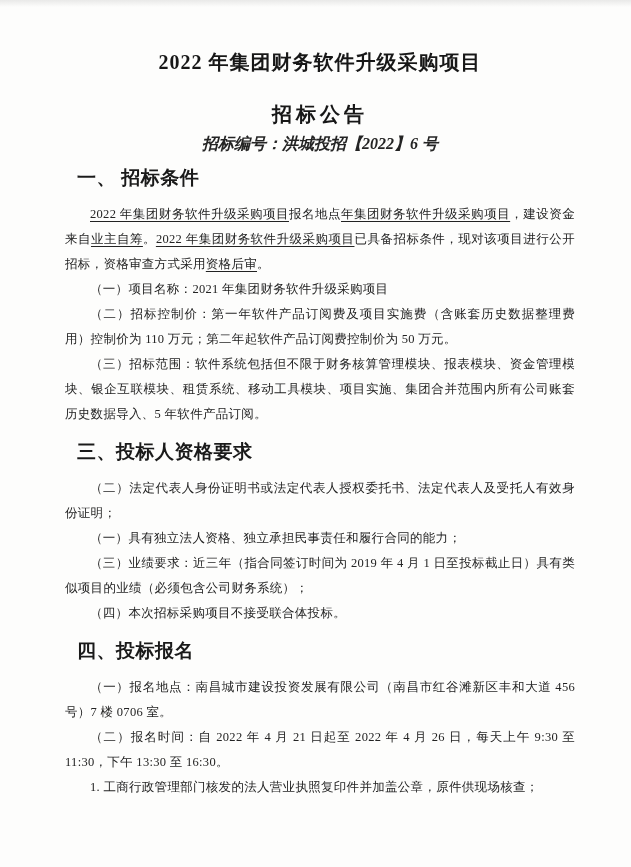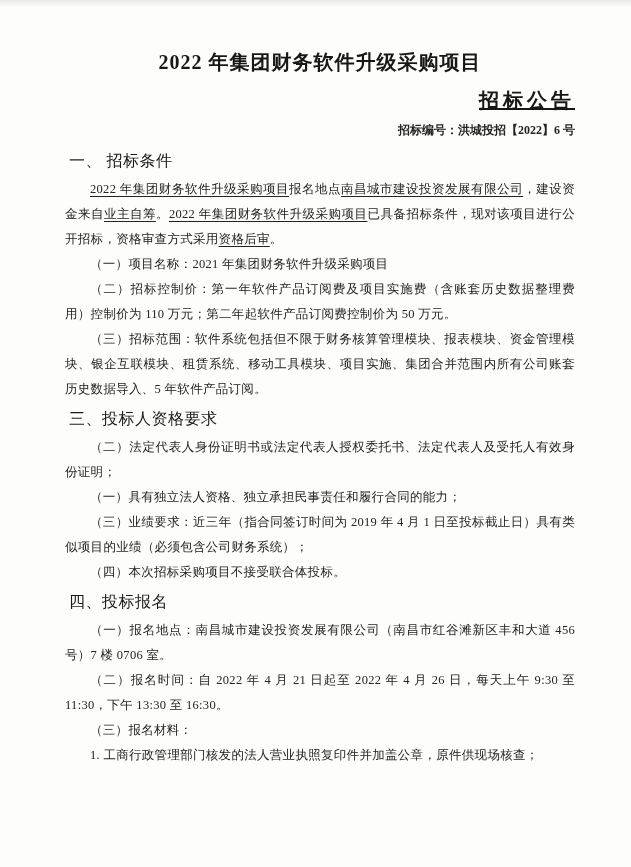--- a/index.html
+++ b/index.html
@@ -23,44 +23,44 @@
   .doc-title {
     margin: 0;
     font-size: 20px;
     line-height: 28px;
     font-weight: bold;
     text-align: center;
     letter-spacing: 1px;
     color: #171717;
   }
   .doc-subtitle {
-    margin: 10px 0 0 0;
+    margin: 24px 0 0 0;
     font-size: 20px;
     line-height: 28px;
     font-weight: bold;
-    text-align: right;
+    text-align: center;
     letter-spacing: 4px;
     color: #171717;
-    text-decoration: underline;
   }
   .tender-no {
     margin-top: 7px;
-    font-size: 12px;
+    font-size: 16px;
     line-height: 18px;
-    text-align: right;
+    text-align: center;
     font-weight: bold;
     color: #242424;
+    font-style: italic;
   }
   .doc-sections {
     margin-top: 9px;
   }
   .sec-heading {
-    margin: 4px;
-    font-size: 16px;
-    font-weight: normal;
+    margin: 12px;
+    font-size: 19px;
+    font-weight: bold;
     line-height: 25px;
     color: #1a1a1a;
     letter-spacing: 0.5px;
   }
   .para {
     margin: 0;
     font-size: 12.5px;
     line-height: 25px;
     text-indent: 2em;
     text-align: justify;
@@ -75,28 +75,27 @@
 </style>
 </head>
 <body>
 
 <div class="scan-page">
   <h1 class="doc-title">2022 年集团财务软件升级采购项目</h1>
   <h2 class="doc-subtitle">招标公告</h2>
   <div class="tender-no">招标编号：洪城投招【2022】6 号</div>
   <div class="doc-sections">
       <h3 class="sec-heading">一、 招标条件</h3>
-      <p class="para"><span class="u">2022 年集团财务软件升级采购项目</span><span>报名地点</span><span class="u">南昌城市建设投资发展有限公司</span><span>，建设资金来自</span><span class="u">业主自筹</span><span>。</span><span class="u">2022 年集团财务软件升级采购项目</span><span>已具备招标条件，现对该项目进行公开招标，资格审查方式采用</span><span class="u">资格后审</span><span>。</span></p>
+      <p class="para"><span class="u">2022 年集团财务软件升级采购项目</span><span>报名地点</span><span class="u">年集团财务软件升级采购项目</span><span>，建设资金来自</span><span class="u">业主自筹</span><span>。</span><span class="u">2022 年集团财务软件升级采购项目</span><span>已具备招标条件，现对该项目进行公开招标，资格审查方式采用</span><span class="u">资格后审</span><span>。</span></p>
       <p class="para"><span>（一）项目名称：2021 年集团财务软件升级采购项目</span></p>
       <p class="para"><span>（二）招标控制价：第一年软件产品订阅费及项目实施费（含账套历史数据整理费用）控制价为 110 万元；第二年起软件产品订阅费控制价为 50 万元。</span></p>
       <p class="para"><span>（三）招标范围：软件系统包括但不限于财务核算管理模块、报表模块、资金管理模块、银企互联模块、租赁系统、移动工具模块、项目实施、集团合并范围内所有公司账套历史数据导入、5 年软件产品订阅。</span></p>
       <h3 class="sec-heading">三、投标人资格要求</h3>
       <p class="para"><span>（二）法定代表人身份证明书或法定代表人授权委托书、法定代表人及受托人有效身份证明；</span></p>
       <p class="para"><span>（一）具有独立法人资格、独立承担民事责任和履行合同的能力；</span></p>
       <p class="para"><span>（三）业绩要求：近三年（指合同签订时间为 2019 年 4 月 1 日至投标截止日）具有类似项目的业绩（必须包含公司财务系统）；</span></p>
       <p class="para"><span>（四）本次招标采购项目不接受联合体投标。</span></p>
       <h3 class="sec-heading">四、投标报名</h3>
       <p class="para"><span>（一）报名地点：南昌城市建设投资发展有限公司（南昌市红谷滩新区丰和大道 456 号）7 楼 0706 室。</span></p>
       <p class="para"><span>（二）报名时间：自 2022 年 4 月 21 日起至 2022 年 4 月 26 日，每天上午 9:30 至 11:30，下午 13:30 至 16:30。</span></p>
-      <p class="para"><span>（三）报名材料：</span></p>
       <p class="para"><span>1. 工商行政管理部门核发的法人营业执照复印件并加盖公章，原件供现场核查；</span></p>
     </div>
 </div>
 
 </body></html>

